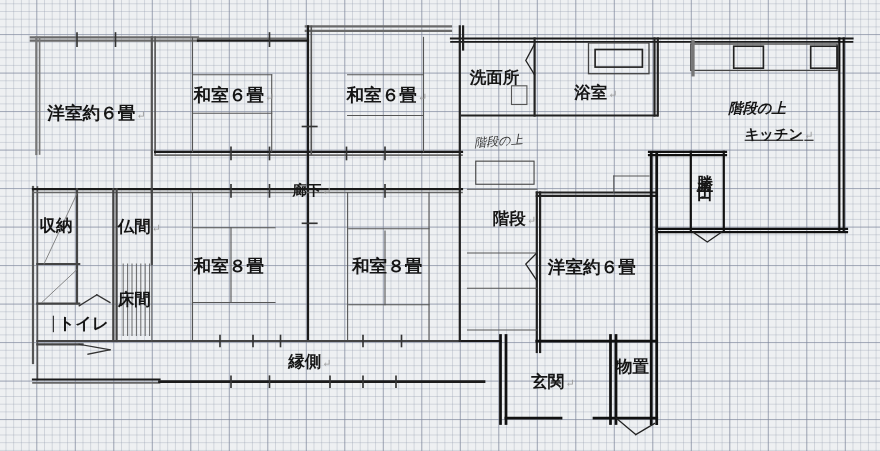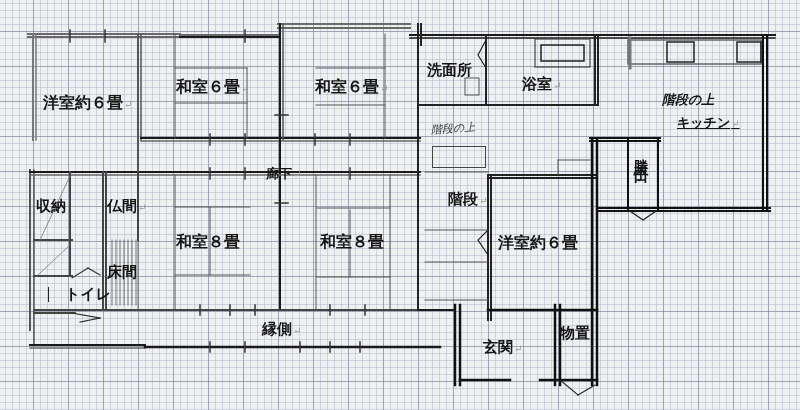--- a/index.html
+++ b/index.html
@@ -207,20 +207,20 @@
   <div class="label sm" style="left:662px;top:93px;font-style:italic;"><span>階段の上</span></div>
   <div class="label sm" style="left:677px;top:116px;text-decoration:underline;"><span>キッチン</span><span class="mark">↵</span></div>
   <div class="label sm" style="left:266px;top:167px;"><span>廊下</span><span class="mark">↵</span></div>
   <div class="note" style="left:431px;top:121px;">階段の上</div>
   <div class="stair-box" style="left:432px;top:146px;width:52px;height:20px;"></div>
   <div class="label md" style="left:448px;top:149px;margin-top:43px;"><span>階段</span><span class="mark">↵</span></div>
   <div class="label md vert" style="left:633px;top:147px;"><span>勝手口</span></div>
   <div class="label md" style="left:36px;top:199px;font-family:Liberation Serif, serif;"><span>収納</span></div>
   <div class="label md" style="left:107px;top:199px;"><span>仏間</span><span class="mark">↵</span></div>
   <div class="label md" style="left:107px;top:265px;"><span>床間</span></div>
-  <div class="label md" style="left:48px;top:287px;border-left:1.5px solid #222;padding-left:16px;"><span>トイレ</span></div>
+  <div class="label md" style="left:48px;top:287px;border-left:1.5px solid #222;padding-left:4px;"><span>トイレ</span></div>
   <div class="label lg" style="left:176px;top:234px;"><span>和室８畳</span></div>
   <div class="label lg" style="left:320px;top:234px;"><span>和室８畳</span></div>
   <div class="label lg" style="left:498px;top:235px;"><span>洋室約６畳</span></div>
   <div class="label md" style="left:262px;top:322px;"><span>縁側</span><span class="mark">↵</span></div>
   <div class="label md" style="left:483px;top:340px;"><span>玄関</span><span class="mark">↵</span></div>
   <div class="label md" style="left:560px;top:326px;"><span>物置</span></div>
 </div>
 
 </body></html>

